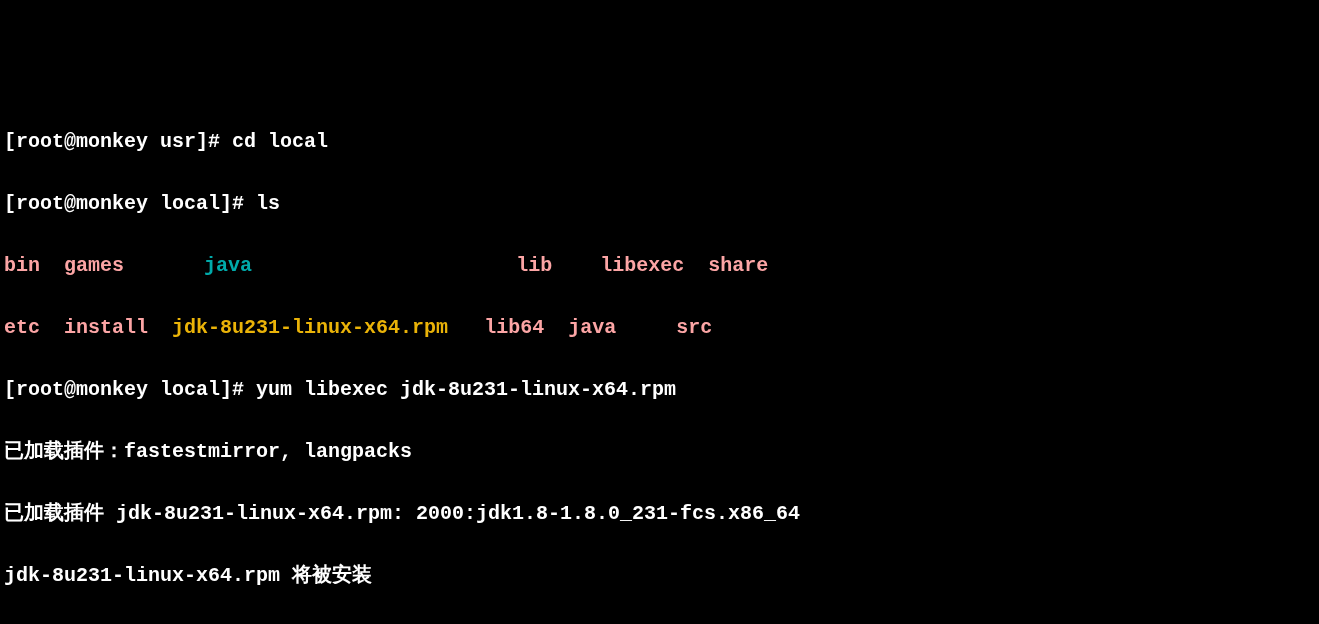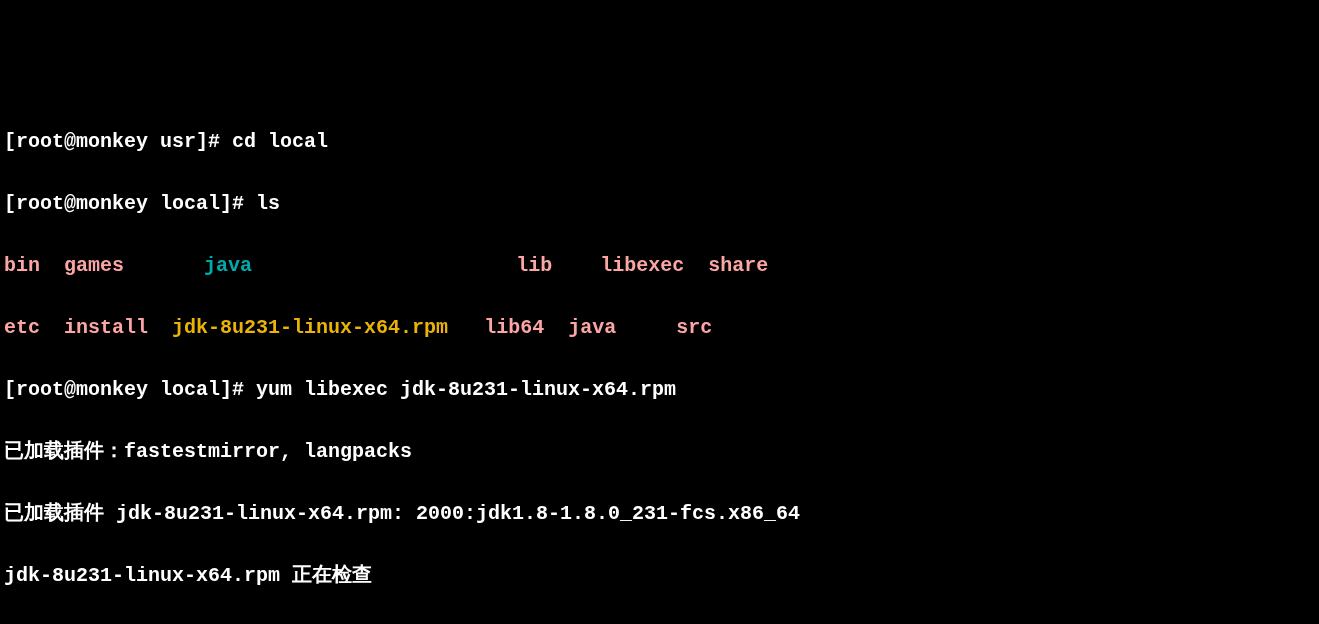--- a/index.html
+++ b/index.html
@@ -39,21 +39,21 @@
 
 
 
 <div class="line"><span>[root@monkey usr]# </span><span>cd local</span></div>
 <div class="line"><span>[root@monkey local]# </span><span>ls</span></div>
 <div class="line"><span class="blue">bin</span><span>  </span><span class="blue">games</span><span>    </span><span class="cyan">java</span><span>                      </span><span class="blue">lib</span><span>    </span><span class="blue">libexec</span><span>  </span><span class="blue">share</span></div>
 <div class="line"><span class="blue">etc</span><span>  </span><span class="blue">install</span><span>  </span><span class="red">jdk-8u231-linux-x64.rpm</span><span>   </span><span class="blue">lib64</span><span>  </span><span class="blue">java</span><span>     </span><span class="blue">src</span></div>
 <div class="line"><span>[root@monkey local]# </span><span>yum libexec jdk-8u231-linux-x64.rpm</span></div>
 <div class="line">已加载插件：fastestmirror, langpacks</div>
 <div class="line">已加载插件 jdk-8u231-linux-x64.rpm: 2000:jdk1.8-1.8.0_231-fcs.x86_64</div>
-<div class="line">jdk-8u231-linux-x64.rpm 正在检查</div>
+<div class="line">jdk-8u231-linux-x64.rpm 将被安装</div>
 <div class="line">正在解决依赖关系</div>
 
 
 
 
 
 
 
 
 

